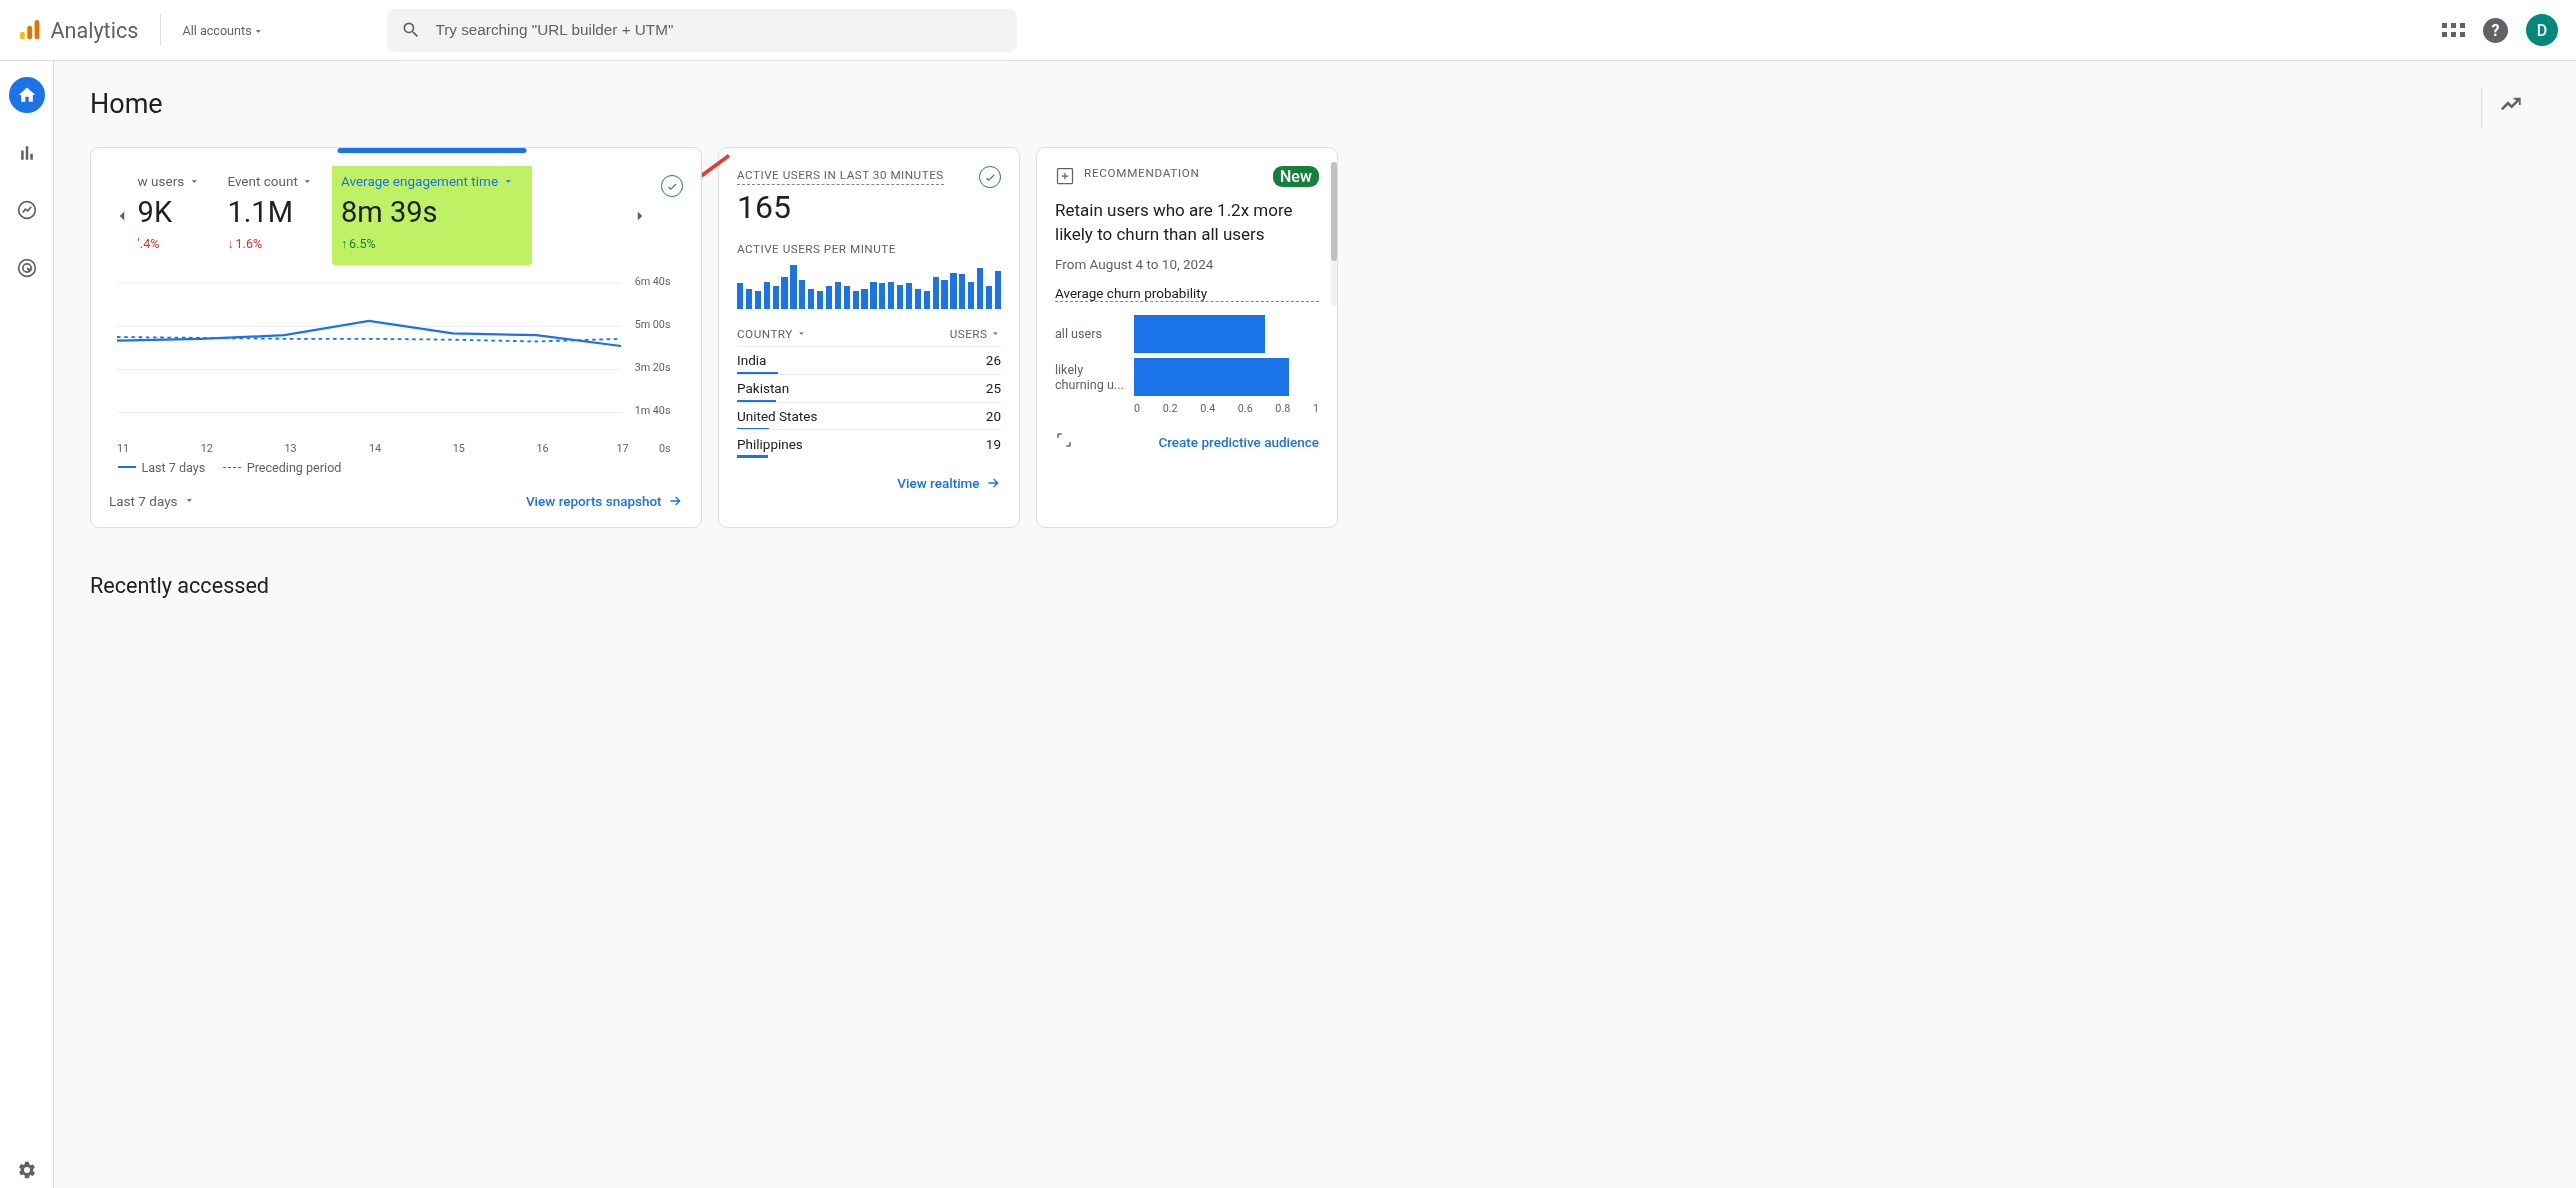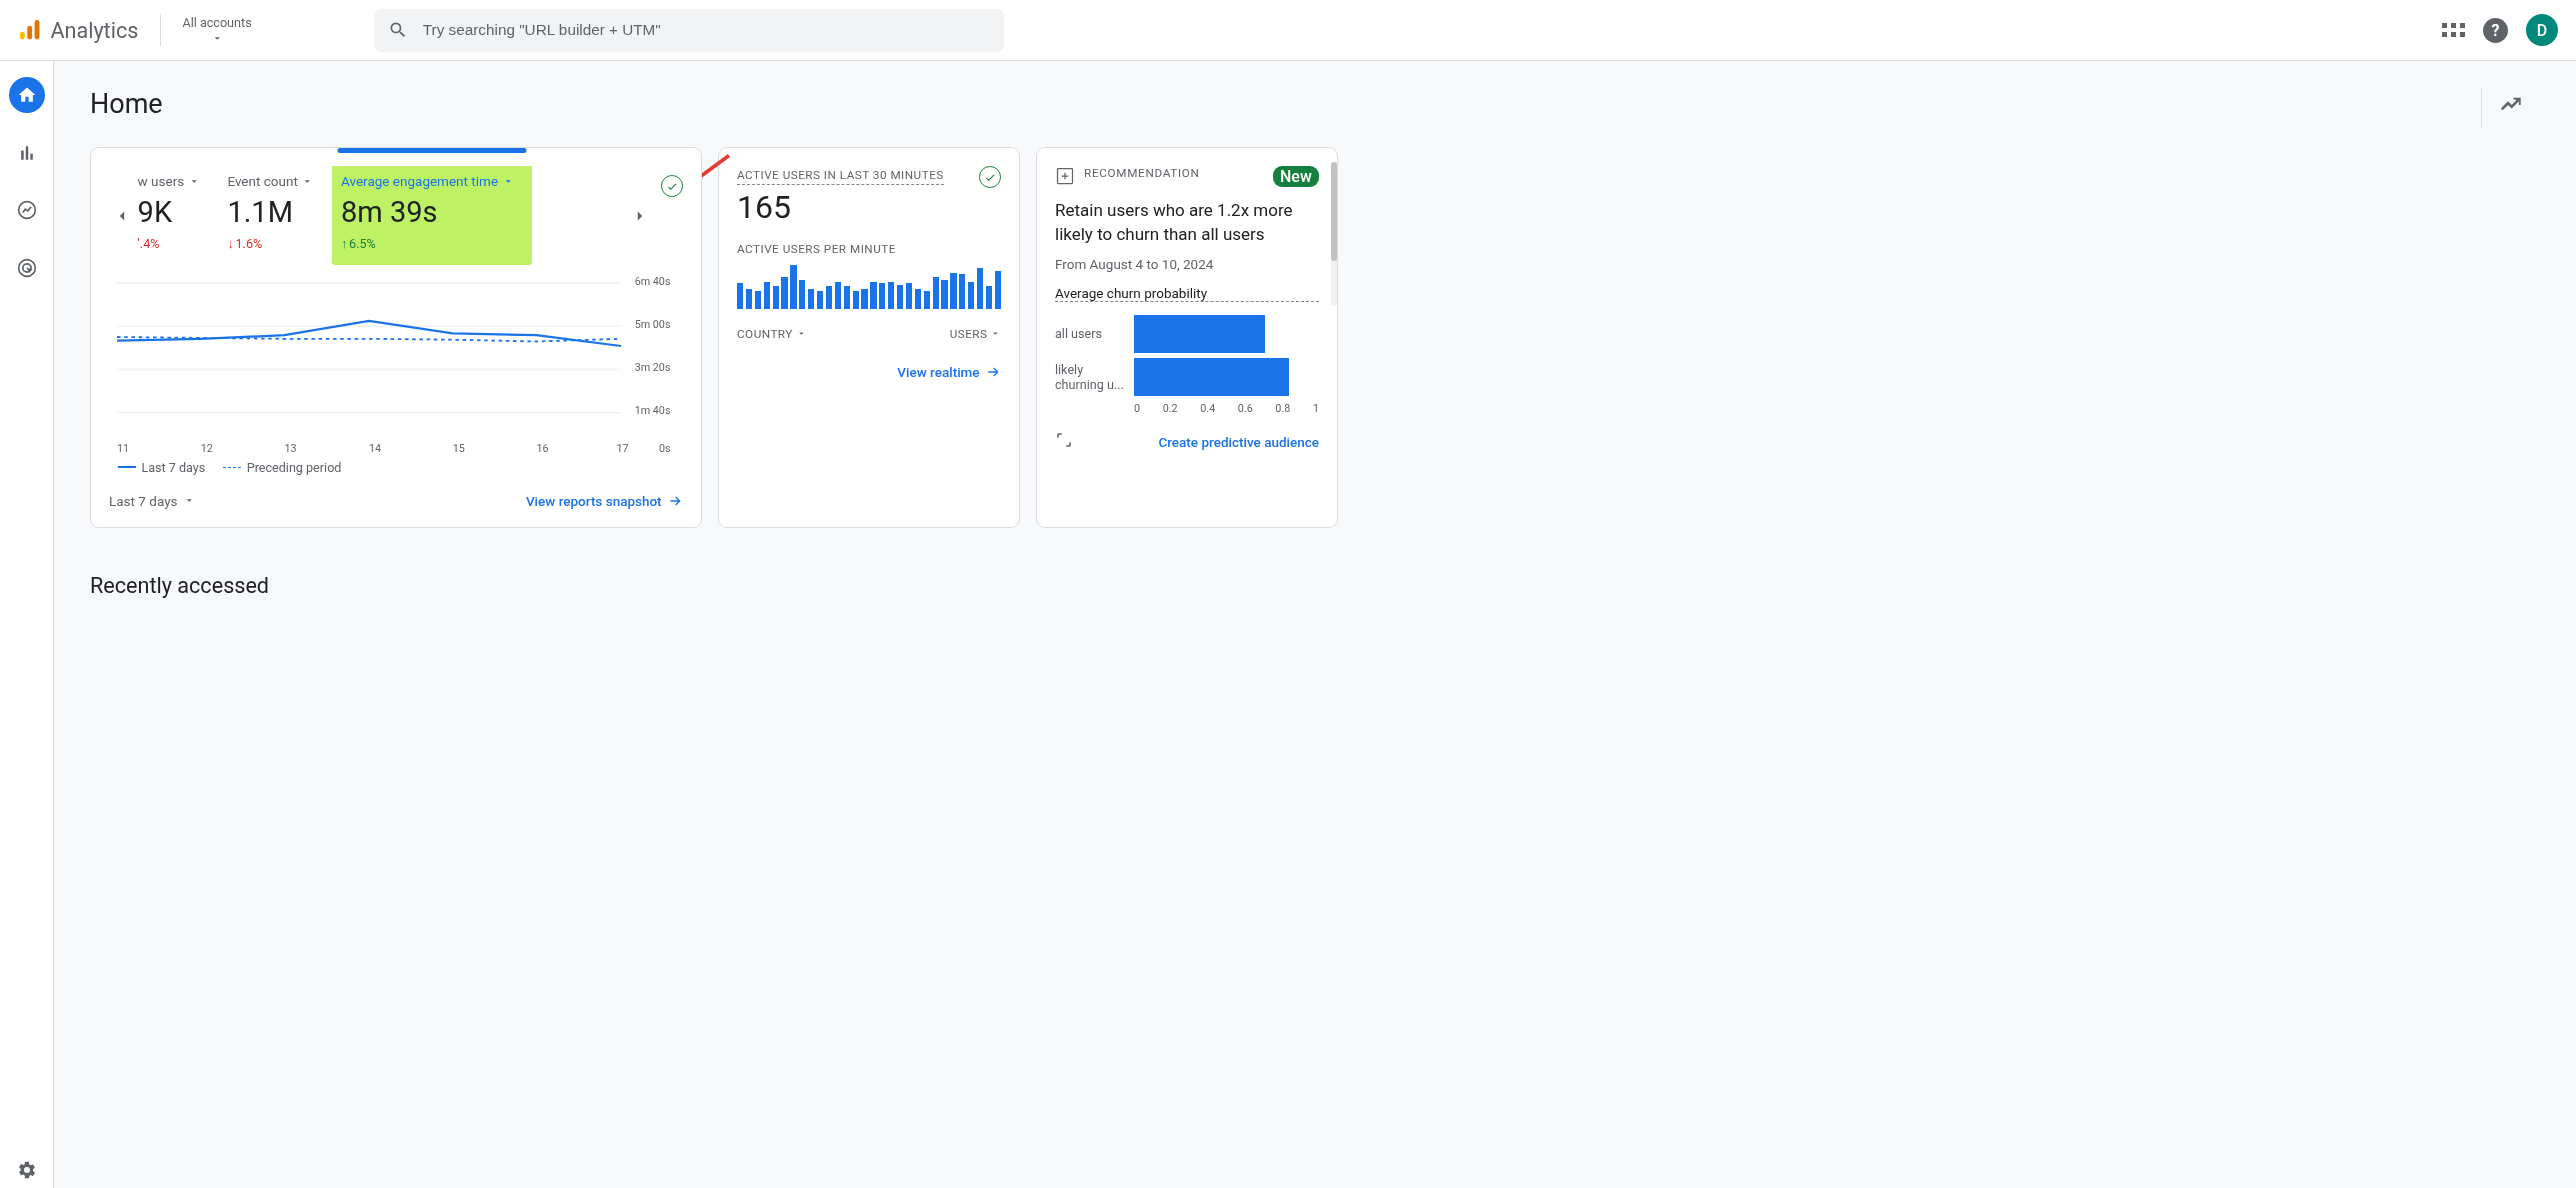--- a/index.html
+++ b/index.html
@@ -4,21 +4,21 @@
 <style>
   * { box-sizing: border-box; margin: 0; padding: 0; }
   body { font-family: 'Google Sans', Roboto, Arial, sans-serif; background: #fff; color: #202124; overflow: hidden; }
   
   
   .header { display: flex; align-items: center; height: 61px; border-bottom: 0.9px solid #dadce0; padding: 0 18px; gap: 14.4px; }
   .logo-block { display: flex; align-items: center; gap: 9px; text-align: right; }
   .logo-svg { width: 23.4px; height: 23.4px; }
   .logo-text { font-size: 21.6px; color: #5f6368; font-weight: 400; }
   .vdiv { width: 0.9px; height: 32px; background: #dadce0; margin: 0 7.2px; }
-  .acct { display: flex; flex-direction: column; align-items: center; font-size: 12.6px; color: #5f6368; cursor: pointer; }
+  .acct { display: flex; align-items: center; font-size: 12.6px; color: #5f6368; cursor: pointer; }
   .acct svg { width: 12.6px; height: 12.6px; fill: #5f6368; margin-top: 1.8px;}
   .searchbar { flex: 0 0 630px; margin-left: 108px; display: flex; align-items: center; background: #f1f3f4; border-radius: 7.2px; height: 43px; padding: 0 14.4px; gap: 14.4px; }
   .searchbar input { border: none; background: transparent; font-size: 15.3px; color: #5f6368; flex: 1; outline: none; }
   .searchbar input::placeholder { color: #5f6368; }
   .header-right { margin-left: auto; display: flex; align-items: center; gap: 18px; }
   .apps-icon { display: grid; grid-template-columns: repeat(3,5.4px); grid-template-rows: repeat(2,5.4px); gap: 3.6px; }
   .apps-icon span { background: #5f6368; width: 5.4px; height: 5.4px; }
   .help-icon { width: 25px; height: 25px; border-radius: 50%; background: #5f6368; color: #fff; display: flex; align-items: center; justify-content: center; font-size: 16px; font-weight: bold; }
   .avatar { width: 32px; height: 32px; border-radius: 50%; background: #00897b; color: #fff; display: flex; align-items: center; justify-content: center; font-size: 16px; font-weight: 500; }
 
@@ -370,20 +370,38 @@
                 <path d="M7 10l5 5 5-5z"></path>
               </svg>
             </span>
           <span>
               <span>USERS</span>
               <svg width="10.8" height="10.8" viewBox="0 0 24 24" fill="#5f6368">
                 <path d="M7 10l5 5 5-5z"></path>
               </svg>
             </span>
         </div>
+        <div id="rt-rows">
+            <div class="rt-row" data-w="26">
+              <span>India</span>
+              <span>26</span>
+            </div>
+            <div class="rt-row" data-w="25">
+              <span>Pakistan</span>
+              <span>25</span>
+            </div>
+            <div class="rt-row" data-w="20">
+              <span>United States</span>
+              <span>20</span>
+            </div>
+            <div class="rt-row" data-w="19">
+              <span>Philippines</span>
+              <span>19</span>
+            </div>
+          </div>
 
         <div class="card-footer" style="justify-content:flex-end;">
           <div class="footer-link">
               <span>View realtime</span>
               <svg viewBox="0 0 24 24">
                 <path d="M5 12h14M13 6l6 6-6 6" stroke="#1a73e8" stroke-width="2" fill="none"></path>
               </svg>
             </div>
         </div>
       </div>

